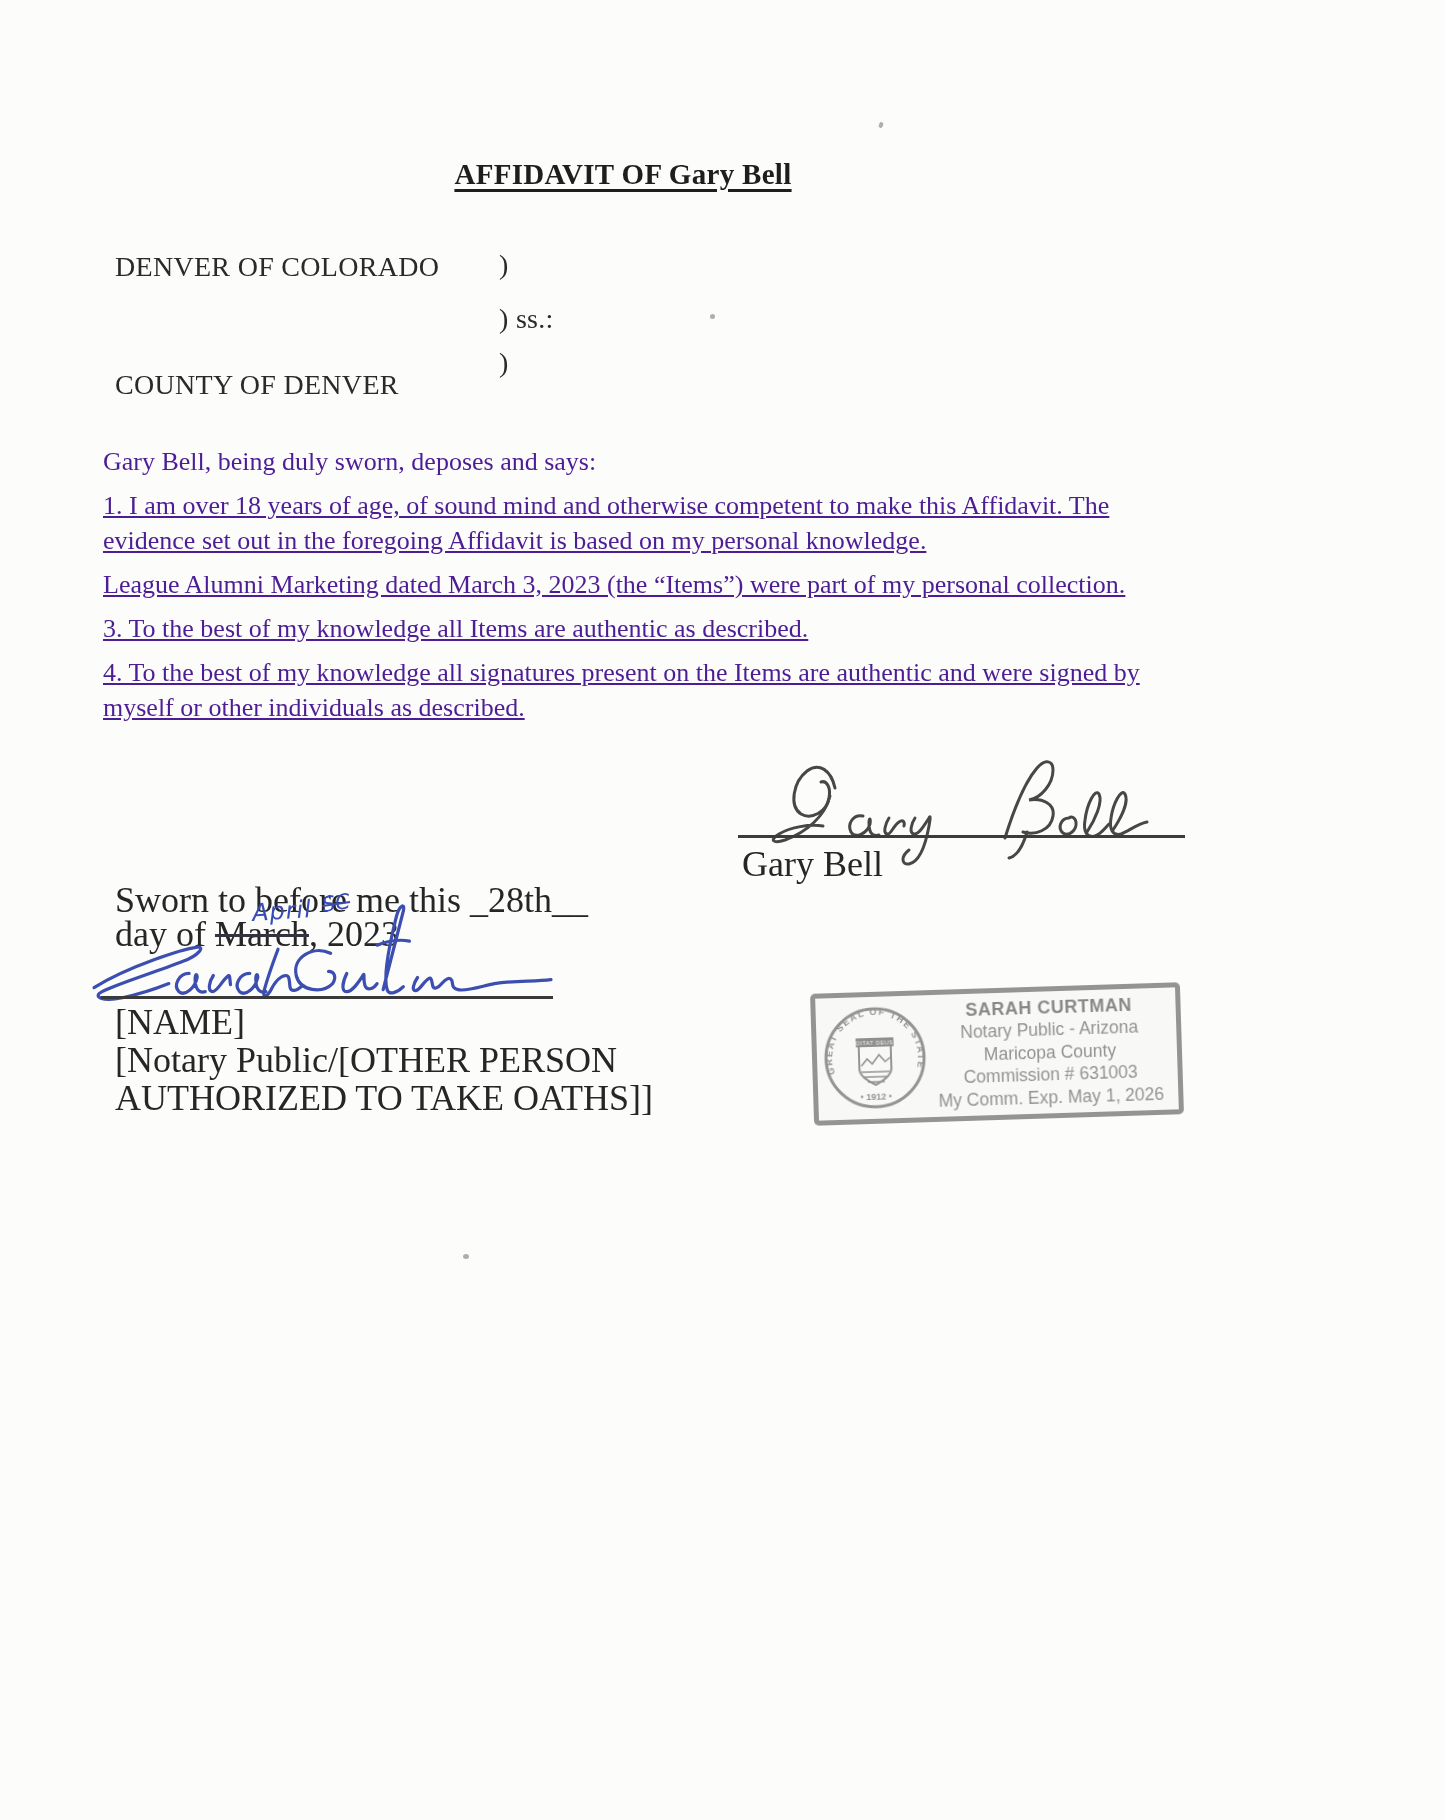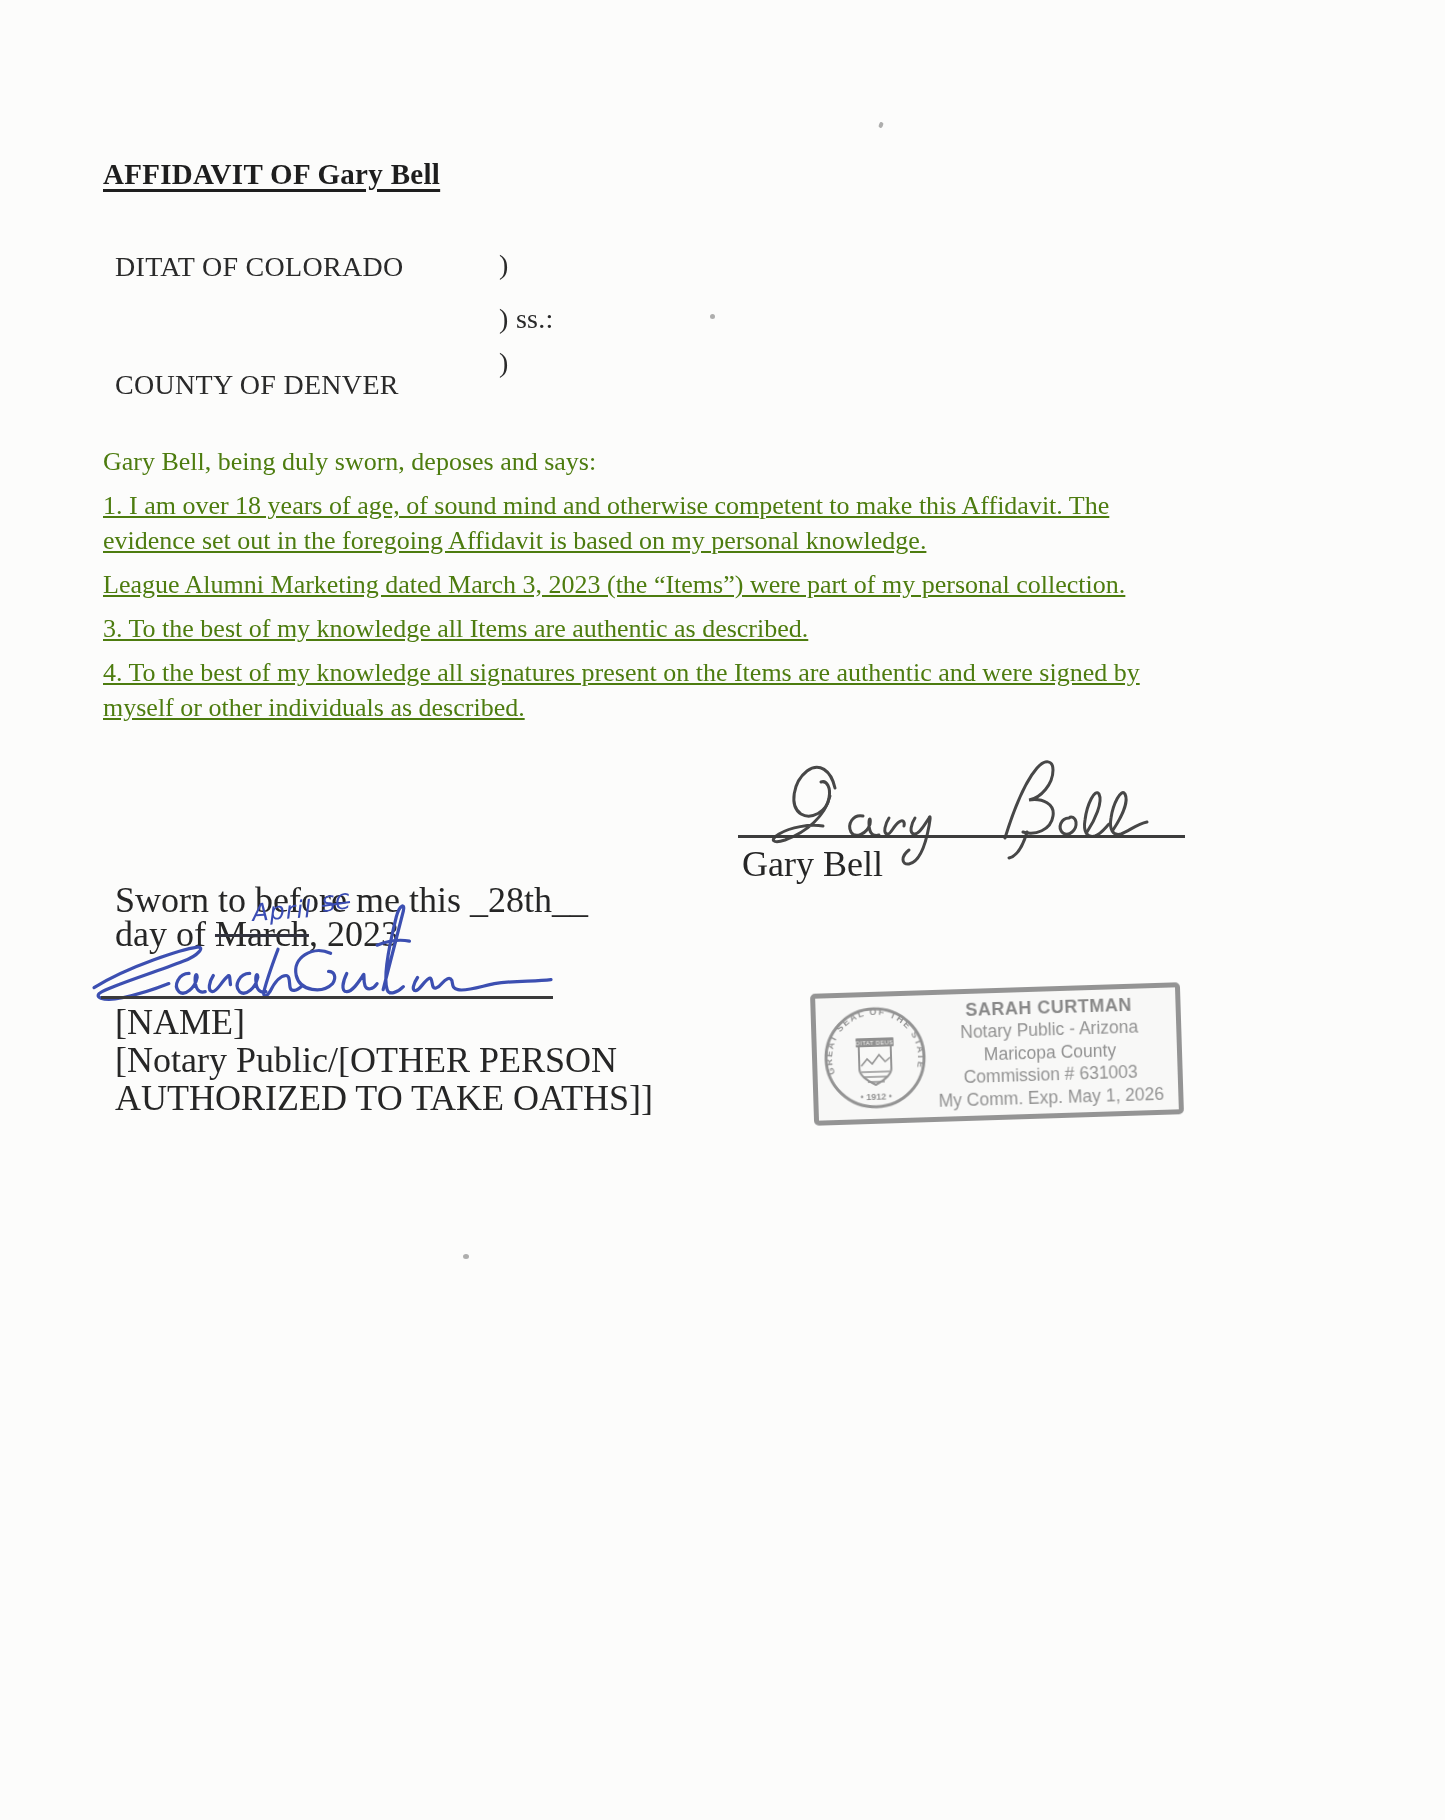--- a/index.html
+++ b/index.html
@@ -7,34 +7,34 @@
     position:relative;
     width:1445px;height:1820px;
     margin:0 auto;
     background:#fcfcfb;
     font-family:"Liberation Serif", serif;
     color:#282828;
     overflow:hidden;
   }
   .abs{position:absolute;}
   
-  .title-wrap{left:103px;top:158px;width:1040px;text-align:left;}
+  .title-wrap{left:103px;top:158px;width:1040px;text-align:center;}
   .title{
     font-size:29px;font-weight:bold;letter-spacing:.3px;color:#1e1e1e;
     text-decoration:underline;text-decoration-thickness:3px;text-underline-offset:5px;
   }
   
   .venue-text{font-size:28px;color:#2a2a2a;letter-spacing:.3px;}
   .v-state{left:115px;top:251px;}
   .v-paren1{left:499px;top:249px;}
   .v-ss{left:499px;top:303px;}
   .v-county{left:115px;top:349px;margin-top:20px;}
   .v-paren2{left:499px;top:347px;}
   
-  .body-block{left:103px;top:444px;width:1060px;font-size:26px;line-height:35px;color:#4d7c0f;}
+  .body-block{left:103px;top:444px;width:1060px;font-size:26px;line-height:35px;color:#4c1d95;}
   .intro{margin:0 0 9px 0;}
   .para{margin:0 0 9px 0;}
   .line{white-space:nowrap;text-decoration:underline;}
   
   .gary-sig{left:735px;top:750px;width:420px;height:112px;overflow:visible;}
   .gary-sig svg{overflow:visible;display:block;}
   .sig-line{left:738px;top:835px;width:447px;height:3px;background:#3c3c3c;}
   .gary-printed{left:742px;top:843px;font-size:28px;color:#262626;}
   
   .jurat-text{font-size:36px;color:#262626;}
@@ -79,21 +79,21 @@
 </style>
 </head>
 <body>
 
 <div class="page">
 
   <div class="abs title-wrap">
     <span class="title">AFFIDAVIT OF Gary Bell</span>
   </div>
 
-  <div class="abs venue-text v-state">DITAT OF COLORADO</div>
+  <div class="abs venue-text v-state">DENVER OF COLORADO</div>
   <div class="abs venue-text v-paren1">)</div>
   <div class="abs venue-text v-ss">) ss.:</div>
   <div class="abs venue-text v-county">COUNTY OF DENVER</div>
   <div class="abs venue-text v-paren2">)</div>
 
   <div class="abs body-block">
     <div class="intro">Gary Bell, being duly sworn, deposes and says:</div>
     <div class="para">
       <div class="line">1. I am over 18 years of age, of sound mind and otherwise competent to make this Affidavit. The</div>
       <div class="line">evidence set out in the foregoing Affidavit is based on my personal knowledge.</div>

